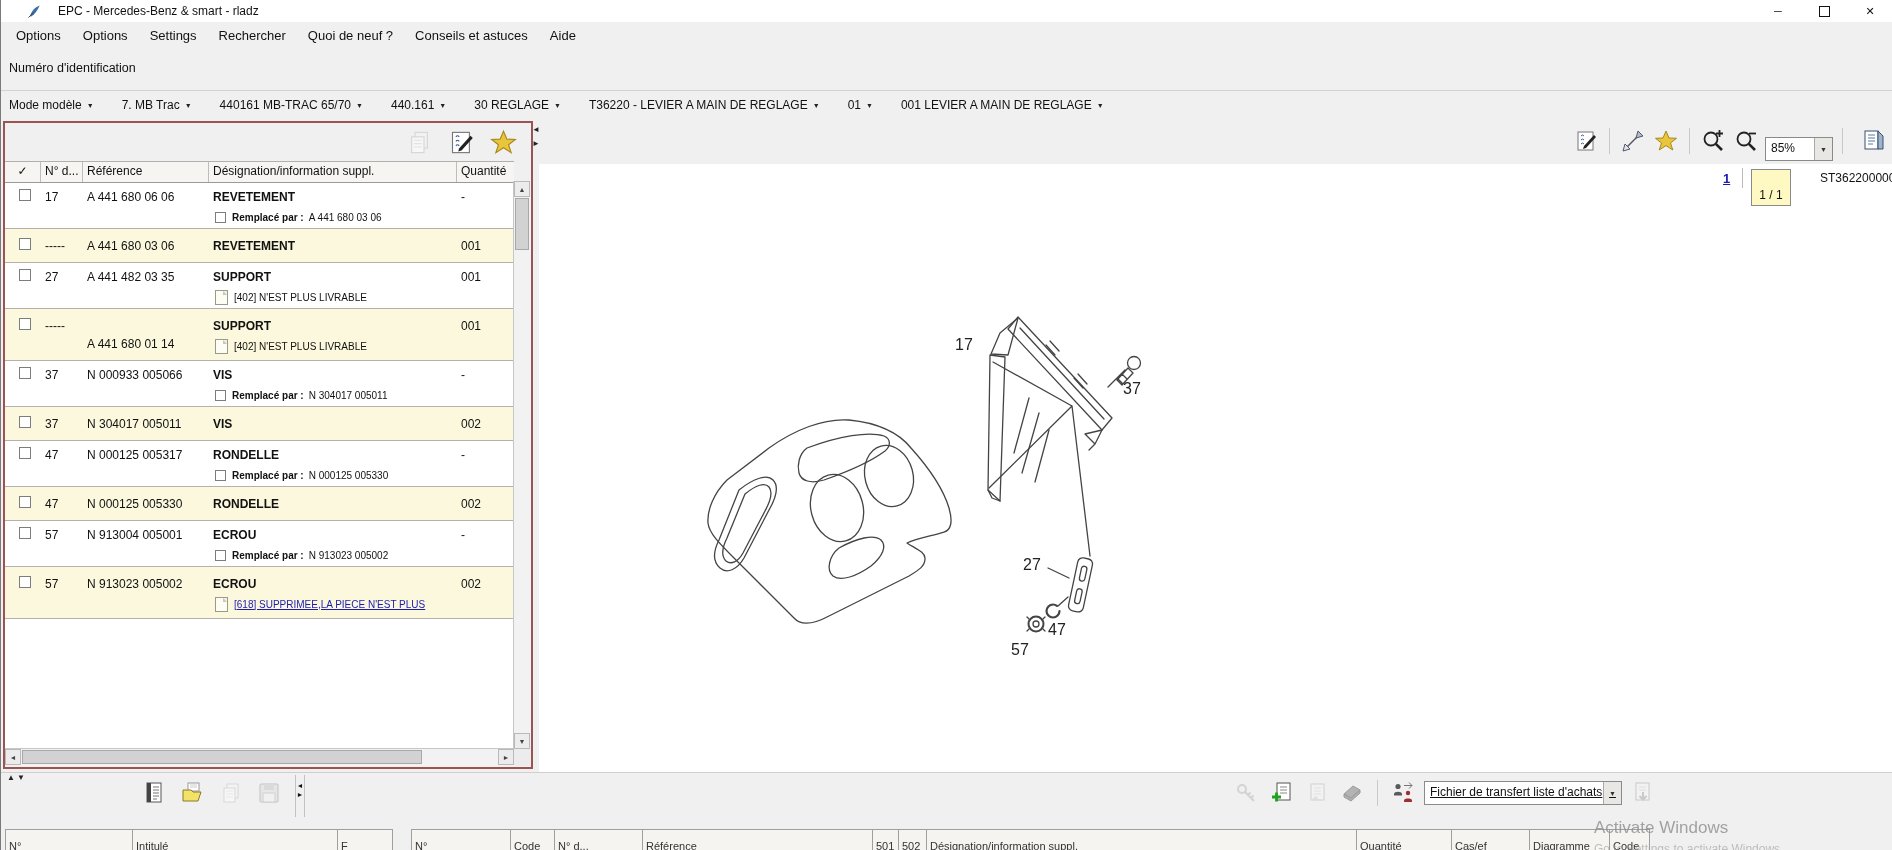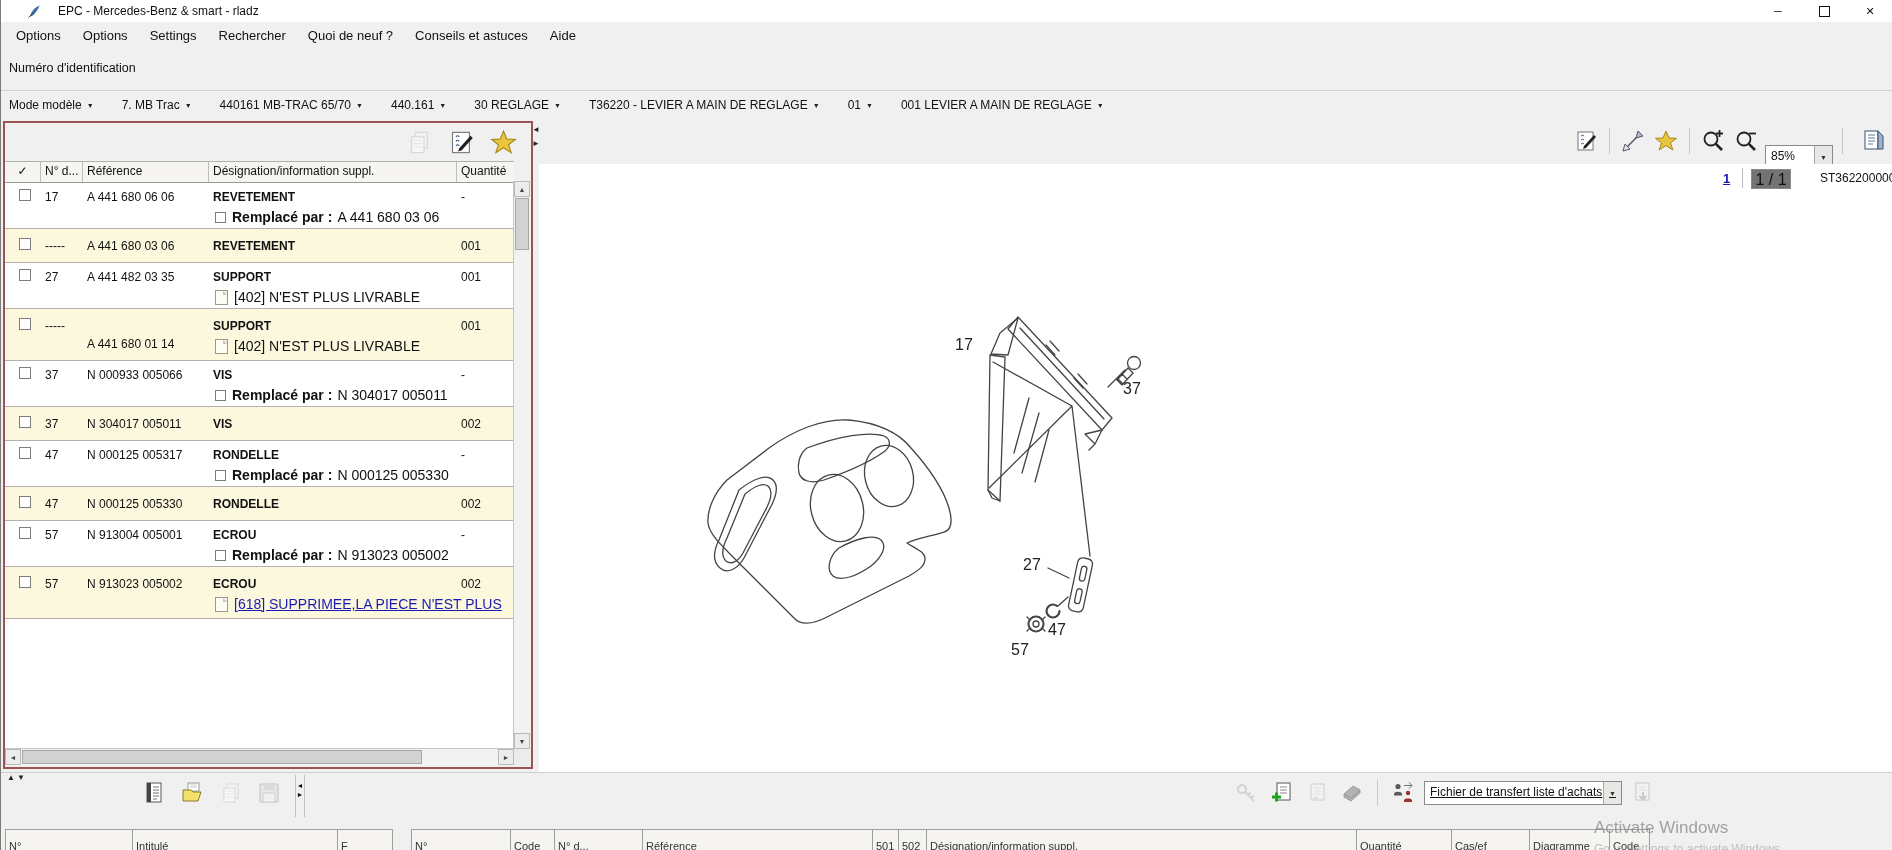--- a/index.html
+++ b/index.html
@@ -43,42 +43,42 @@
   .lp-grid{position:absolute;left:0;top:38px;right:17px;bottom:18px;background:#fff;border-top:1px solid #b0b0b0;overflow:hidden;}
   .lp-header{display:flex;height:20px;background:#f6f5f2;border-bottom:1px solid #9a9a9a;}
   .hcell{font-size:12px;padding:2px 4px 0 4px;border-right:1px solid #bdbdbd;box-sizing:border-box;white-space:nowrap;overflow:hidden;}
   .c-cb{width:36px;text-align:center;} .c-num{width:42px;} .c-ref{width:126px;} .c-des{width:248px;} .c-qty{width:54px;border-right:none;}
   .block{border-bottom:1px solid #b5b1a8;padding:2px 0;}
   .block.yellow{background:#fbf8dd;padding:5px 0;}
   .mainrow{display:flex;height:23px;align-items:center;}
   .cell{font-size:12px;padding:0 4px;box-sizing:border-box;white-space:nowrap;}
   .cell.bold{font-weight:bold;}
   .cb{display:inline-block;width:12px;height:12px;background:#fff;border:1px solid #7d7d7d;box-sizing:border-box;}
-  .subrow{display:flex;align-items:center;height:18px;margin-left:210px;font-size:14px;}
+  .subrow{display:flex;align-items:center;height:18px;margin-left:210px;font-size:10px;}
   .subrow .cb{width:11px;height:11px;margin-right:6px;}
   .subrow b{margin-right:5px;}
   .noteic{display:inline-block;width:11px;height:13px;background:#fdfdf4;border:1px solid #9a9a88;margin-right:6px;position:relative;}
   .noteic:before{content:"";position:absolute;right:0;top:0;border-style:solid;border-width:0 4px 4px 0;border-color:#f0f0f0 #f0f0f0 #c9c9b2 #c9c9b2;}
   .linktext{color:#1a1ab4;text-decoration:underline;}
   
   .lp-vscroll{position:absolute;right:0;top:58px;bottom:18px;width:17px;background:#f2f2f2;border-left:1px solid #c6c6c6;}
   .lp-hscroll{position:absolute;left:0;bottom:1px;height:17px;right:17px;background:#f2f2f2;border-top:1px solid #c6c6c6;}
   .sbtn{position:absolute;background:#ececec;border:1px solid #b9b9b9;display:flex;align-items:center;justify-content:center;font-size:7px;color:#444;box-sizing:border-box;}
   .thumb{position:absolute;background:#d2d2d2;border:1px solid #a8a8a8;box-sizing:border-box;}
   .corner{position:absolute;right:0;bottom:1px;width:17px;height:17px;background:#ececec;}
   .split-ar{position:absolute;font-size:8px;color:#222;line-height:8px;}
   
   .rp{position:absolute;left:538px;top:0;right:0;bottom:0;background:#fff;}
   .rp-toolbar{position:absolute;left:0;top:0;right:0;height:46px;background:#f0f0f0;display:flex;justify-content:flex-end;align-items:center;gap:5px;padding-right:46px;border-bottom:1px solid #dcdcdc;}
   .zoomcombo{width:66px;height:22px;}
   .rp-pageicon{position:absolute;right:5px;top:8px;}
   .pagerow{position:absolute;left:0;top:46px;right:0;height:30px;background:#fff;}
   .pagelink{position:absolute;left:1184px;top:7px;font-size:13px;font-weight:bold;color:#1a1ab4;text-decoration:underline;}
   .pagesep{position:absolute;left:1203px;top:4px;width:1px;height:20px;background:#bbb;}
-  .pagebox{position:absolute;left:1212px;top:5px;width:38px;height:17px;border:1px solid #8a8a8a;font-size:16px;text-align:center;padding-top:1px;background:#737373;}
+  .pagebox{position:absolute;left:1212px;top:5px;width:38px;height:17px;border:1px solid #8a8a8a;font-size:12px;text-align:center;padding-top:18px;background:#fef9c3;}
   .doccode{position:absolute;left:1281px;top:7px;font-size:12px;white-space:nowrap;}
   .diagram-wrap{position:absolute;left:20px;top:120px;width:700px;height:520px;}
   .diagram-wrap svg{position:absolute;left:0;top:0;}
   .dlabel{position:absolute;font-size:16px;color:#222;}
   
   .bottom{position:absolute;left:0;top:772px;right:0;height:78px;background:#f0f0f0;border-top:1px solid #cfcfcf;}
   .bl-toolbar{position:absolute;left:140px;top:6px;display:flex;align-items:center;gap:10px;}
   .br-toolbar{position:absolute;left:1232px;top:6px;display:flex;align-items:center;gap:7px;}
   .transfercombo{width:196px;height:22px;position:relative;text-decoration:underline;}
   .vsplit{position:absolute;left:294px;top:2px;width:10px;height:42px;border-left:1px solid #c2c2c2;border-right:1px solid #c2c2c2;font-size:7px;color:#111;text-align:center;line-height:9px;padding-top:6px;box-sizing:border-box;}
@@ -459,21 +459,21 @@
               </svg>
             </span>
             <span class="tbtn small">
               <svg viewBox="0 0 24 24">
                 <circle cx="10" cy="10" r="6.5" fill="none" stroke="#222" stroke-width="1.8"></circle>
                 <path d="M14.8 14.8L21 21" stroke="#222" stroke-width="2.6" fill="none"></path>
                 <path d="M15 4.5h7" stroke="#222" stroke-width="1.8" fill="none"></path>
               </svg>
             </span>
           </span>
-        <div class="combo zoomcombo" style="position:relative;left:0;top:16px;">
+        <div class="combo zoomcombo" style="position:relative;left:0;top:8px;">
           <span class="val">85%</span>
           <span class="drop">▼</span>
         </div>
         <div class="tsep"></div>
       </div>
       <span class="tbtn small rp-pageicon">
         <svg viewBox="0 0 24 24">
             <rect x="3" y="3" width="13" height="18" fill="#fff" stroke="#39506e"></rect>
             <path d="M6 7h7M6 10h7M6 13h7M6 16h5" stroke="#5a7aa0" fill="none"></path>
             <path d="M16 3l5 5v13h-5z" fill="#9db4cc" stroke="#39506e"></path>

